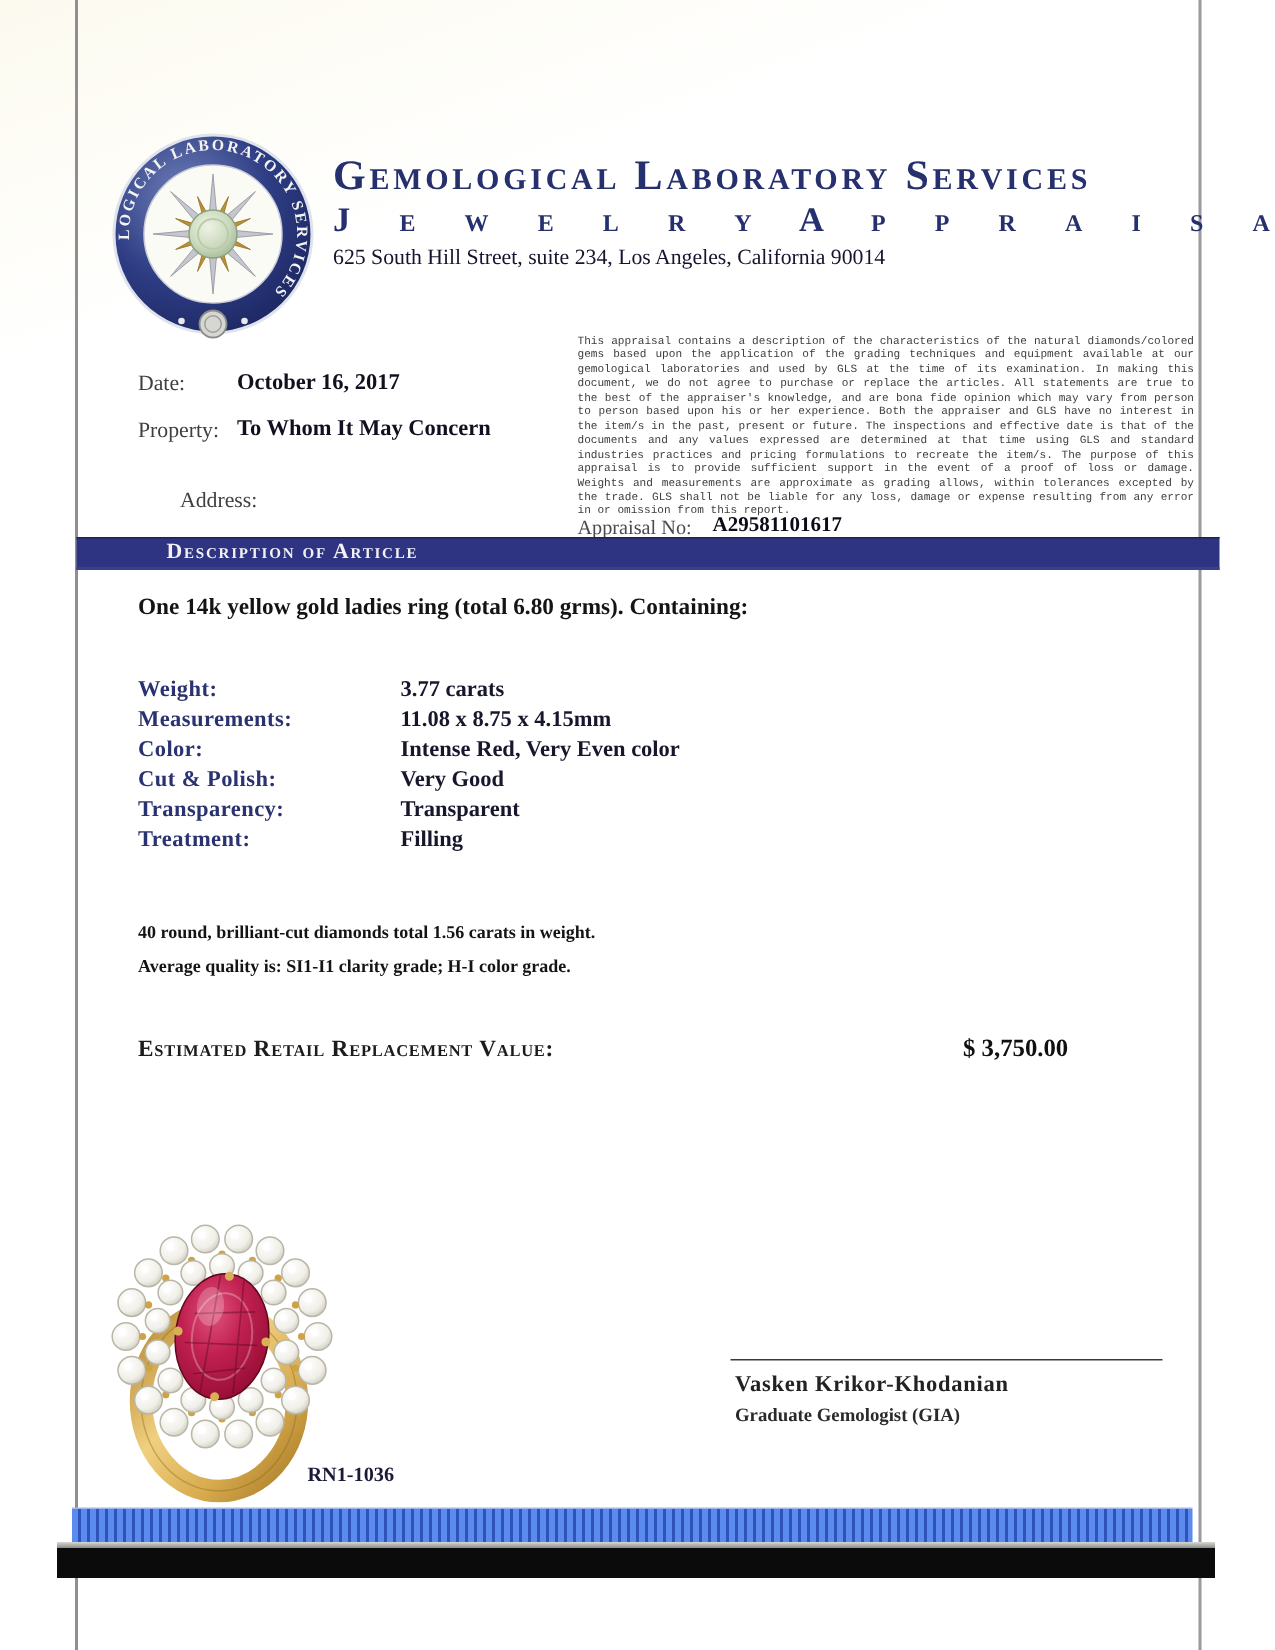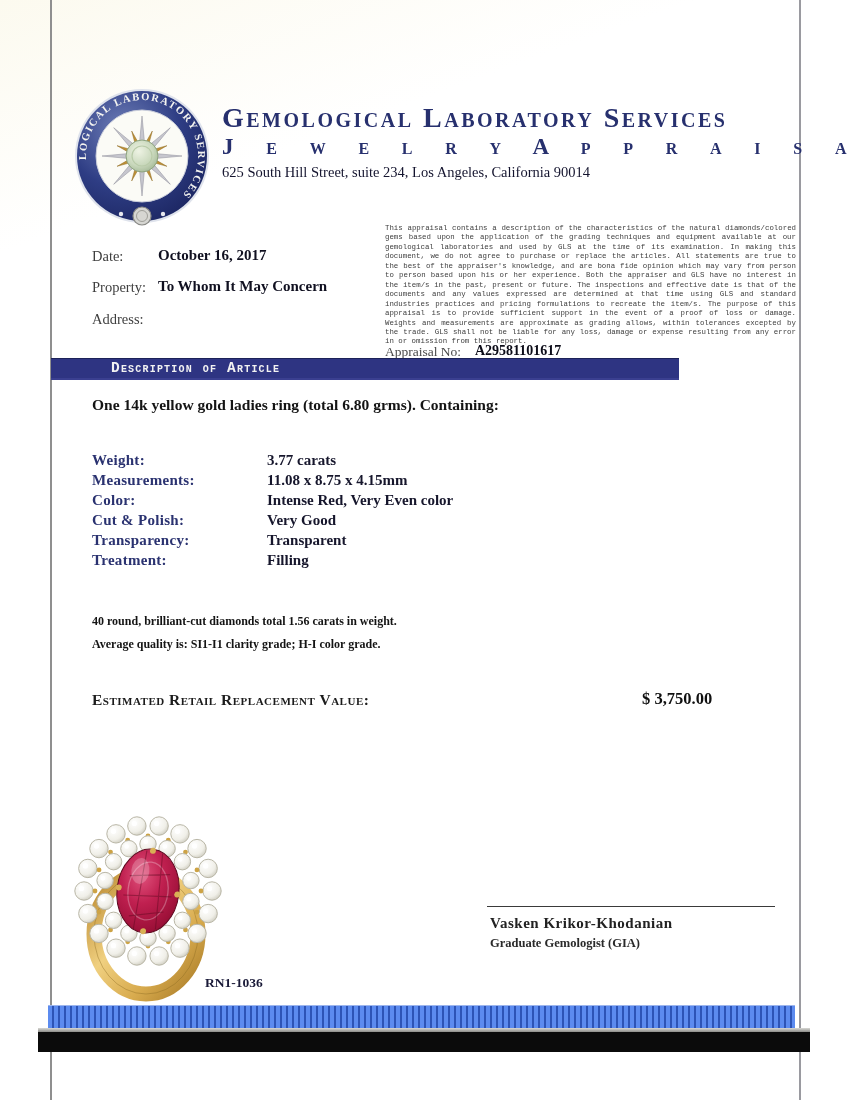--- a/index.html
+++ b/index.html
@@ -20,22 +20,22 @@
 
   
   .meta-row { position:absolute; left:92px; font-size:14.5px; color:#3f3f3f; }
   .meta-row .val { position:absolute; left:66px; top:-1px; font-weight:bold; font-size:15px; color:#101020; white-space:nowrap; }
   .disclaimer { position:absolute; left:385px; top:224px; width:411px; font-family:Liberation Mono, monospace;
                 font-size:7.4px; line-height:9.45px; color:#3d3d3d; text-align:justify; }
   .appraisal-row { position:absolute; left:385px; top:344px; font-size:13.5px; color:#4a4a4a;text-align:right; }
   .appraisal-row .val { position:absolute; left:90px; top:-1px; font-weight:bold; font-size:14px; color:#0c0c18; white-space:nowrap; }
 
   
-  .banner { position:absolute; left:51px; top:358px; width:628px; height:22px; background:#2e3482;
-            border-top:1px solid #1c2258; border-bottom:2px solid #3a3f90;font-family:Liberation Mono, monospace; }
+  .banner { position:absolute; left:51px; top:358px; width:762px; height:22px; background:#2e3482;
+            border-top:1px solid #1c2258; border-bottom:2px solid #3a3f90; }
   .banner span { position:absolute; left:60px; top:1px; color:#f2f2f2; font-variant:small-caps; font-weight:bold;
                  font-size:14.5px; letter-spacing:1.2px; }
 
   
   .intro { position:absolute; left:92px; width:620px; font-weight:bold; font-size:15.5px; color:#141414; }
   .attrs { position:absolute; left:92px; top:452px; }
   .attr-row { display:flex; height:20px; font-weight:bold; font-size:15px; }
   .attr-row .lbl { width:175px; color:#2a3270; letter-spacing:0.3px; }
   .attr-row .val { color:#16162c; white-space:nowrap; }
   .diamonds-line { position:absolute; left:92px; font-weight:bold; font-size:12px; color:#141414; white-space:nowrap; }
@@ -124,21 +124,21 @@
   </div>
 
   <div class="meta-row" style="top:248px;">
     <span>Date:</span>
     <span class="val">October 16, 2017</span>
   </div>
   <div class="meta-row" style="top:279px;">
     <span>Property:</span>
     <span class="val">To Whom It May Concern</span>
   </div>
-  <div class="meta-row" style="top:311px;">
+  <div class="meta-row" style="top:326px;margin-left:28px;">
     <span>Address:</span>
     <span class="val"></span>
   </div>
 
   <div class="disclaimer">This appraisal contains a description of the characteristics of the natural diamonds/colored gems based upon the application of the grading techniques and equipment available at our gemological laboratories and used by GLS at the time of its examination. In making this document, we do not agree to purchase or replace the articles. All statements are true to the best of the appraiser's knowledge, and are bona fide opinion which may vary from person to person  based upon his or her experience.  Both the appraiser and GLS have no interest in the item/s in the past, present or future.  The inspections and effective date is that of the documents and any values expressed are determined at that time using GLS and standard industries practices and pricing formulations to recreate the item/s.  The purpose of this appraisal is to provide sufficient support in the event of a proof of loss or damage.  Weights and measurements are approximate as grading allows, within tolerances excepted by the trade.  GLS shall not be liable for any loss, damage or expense resulting from any error in or omission from this report.</div>
 
   <div class="appraisal-row">
     <span>Appraisal No:</span>
     <span class="val">A29581101617</span>
   </div>

